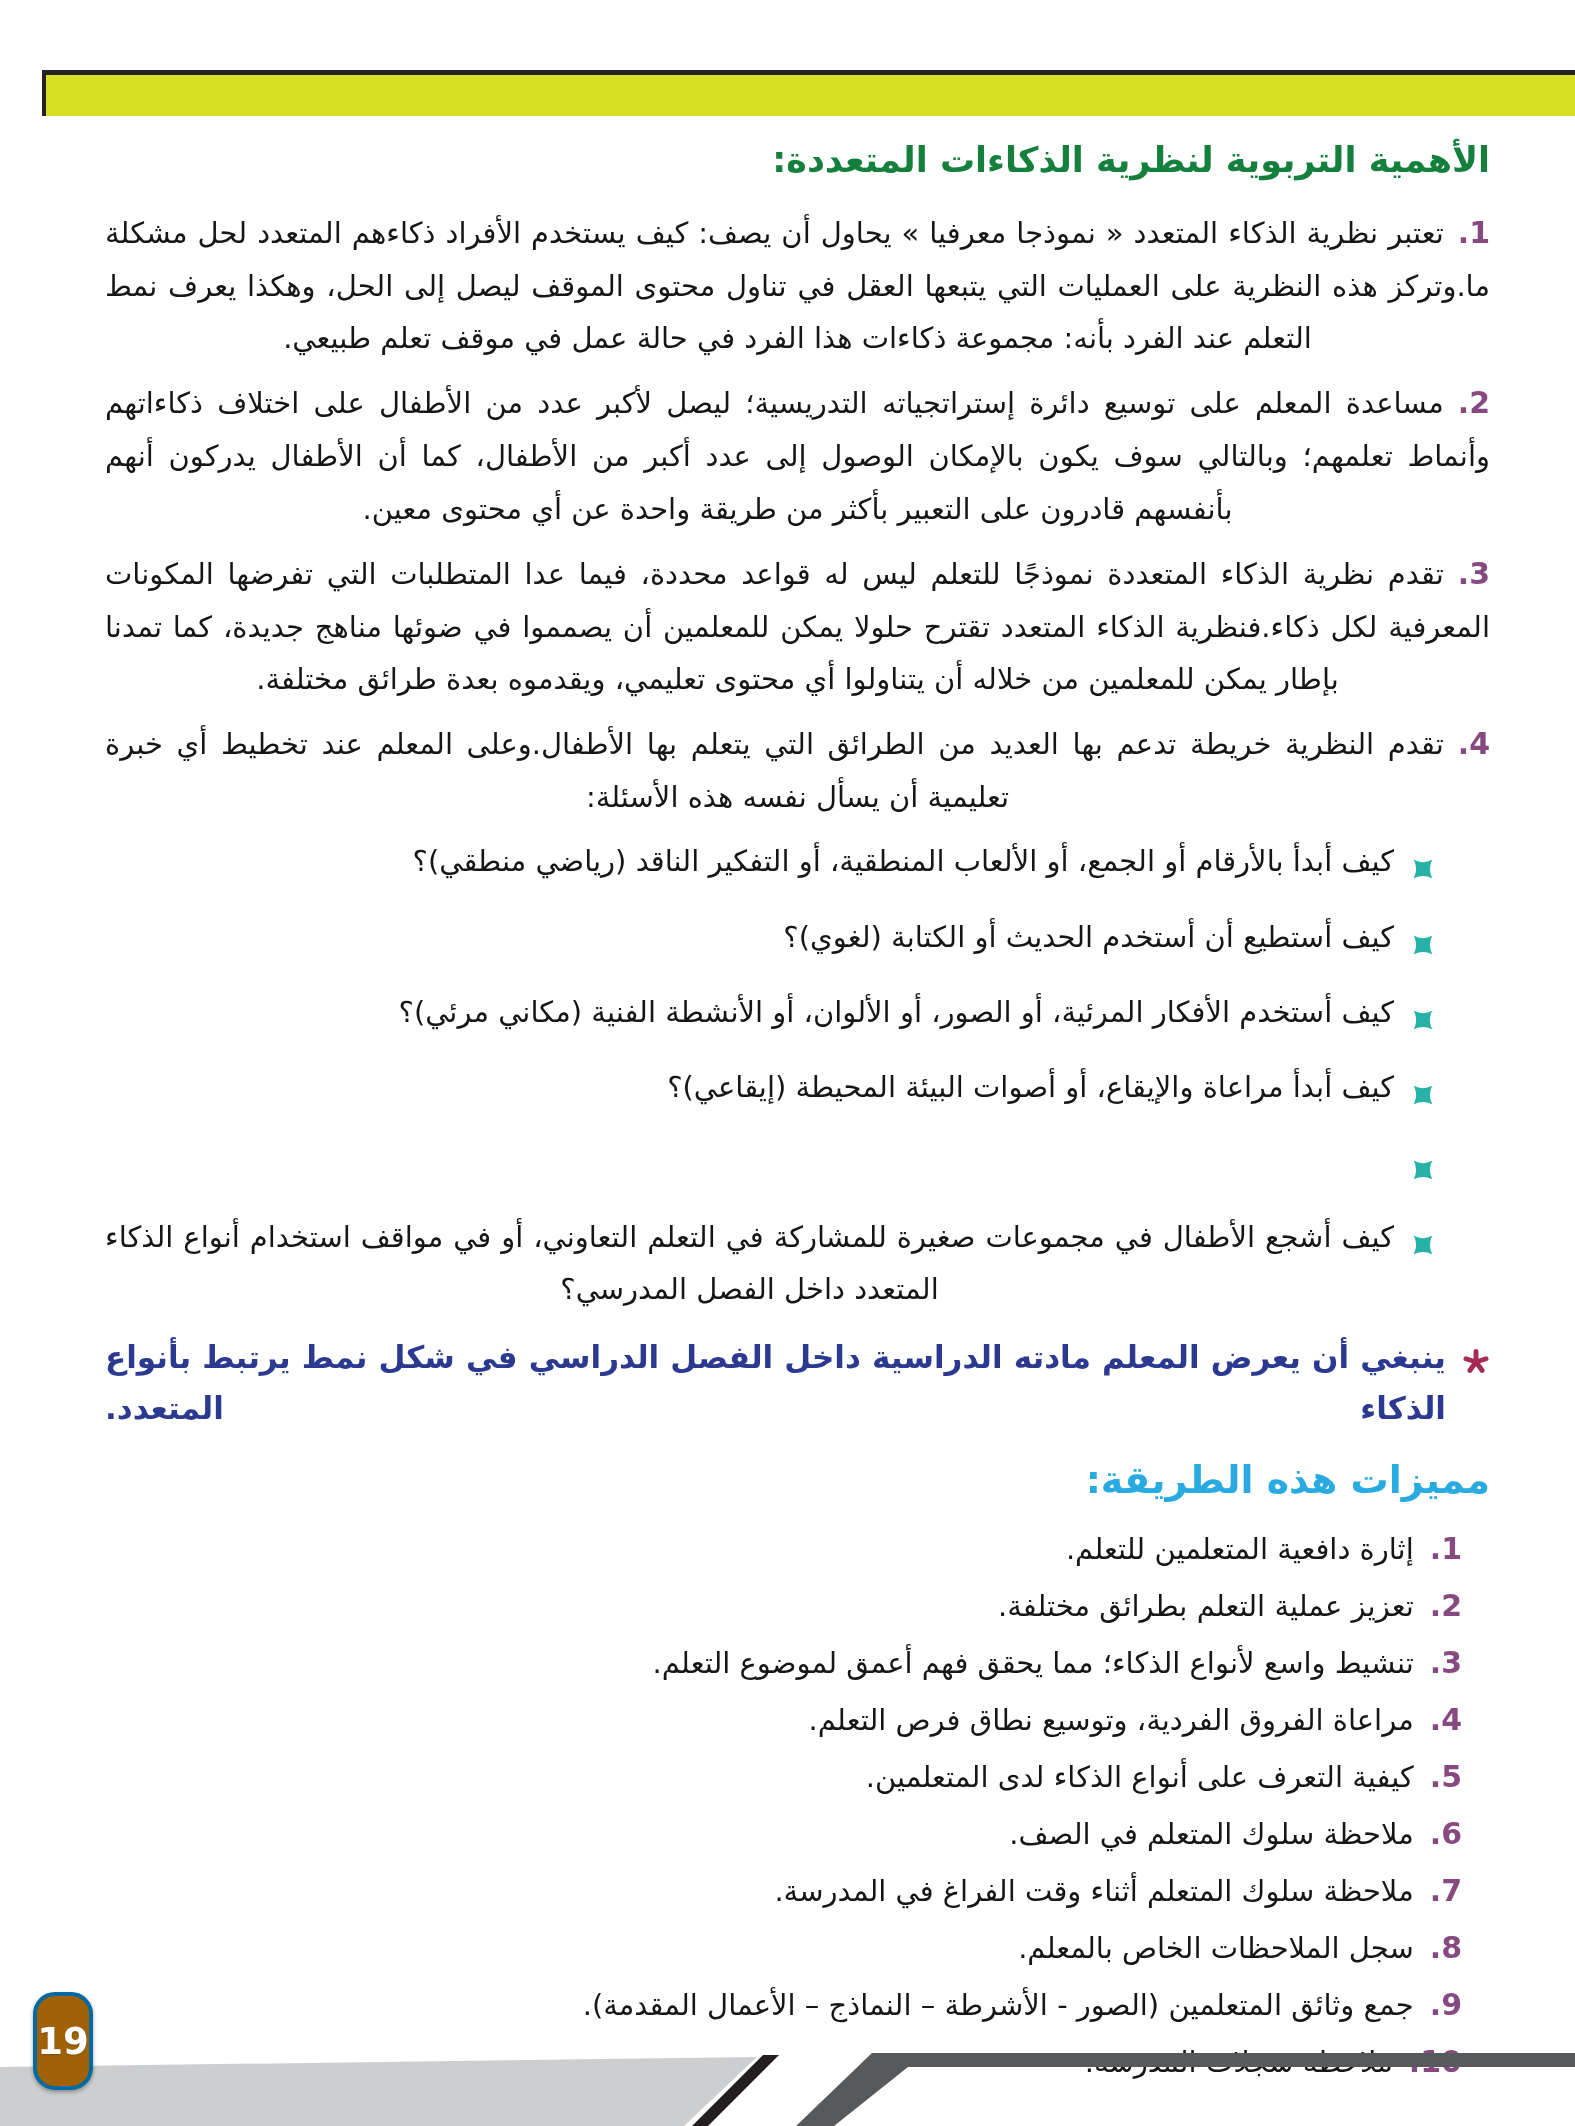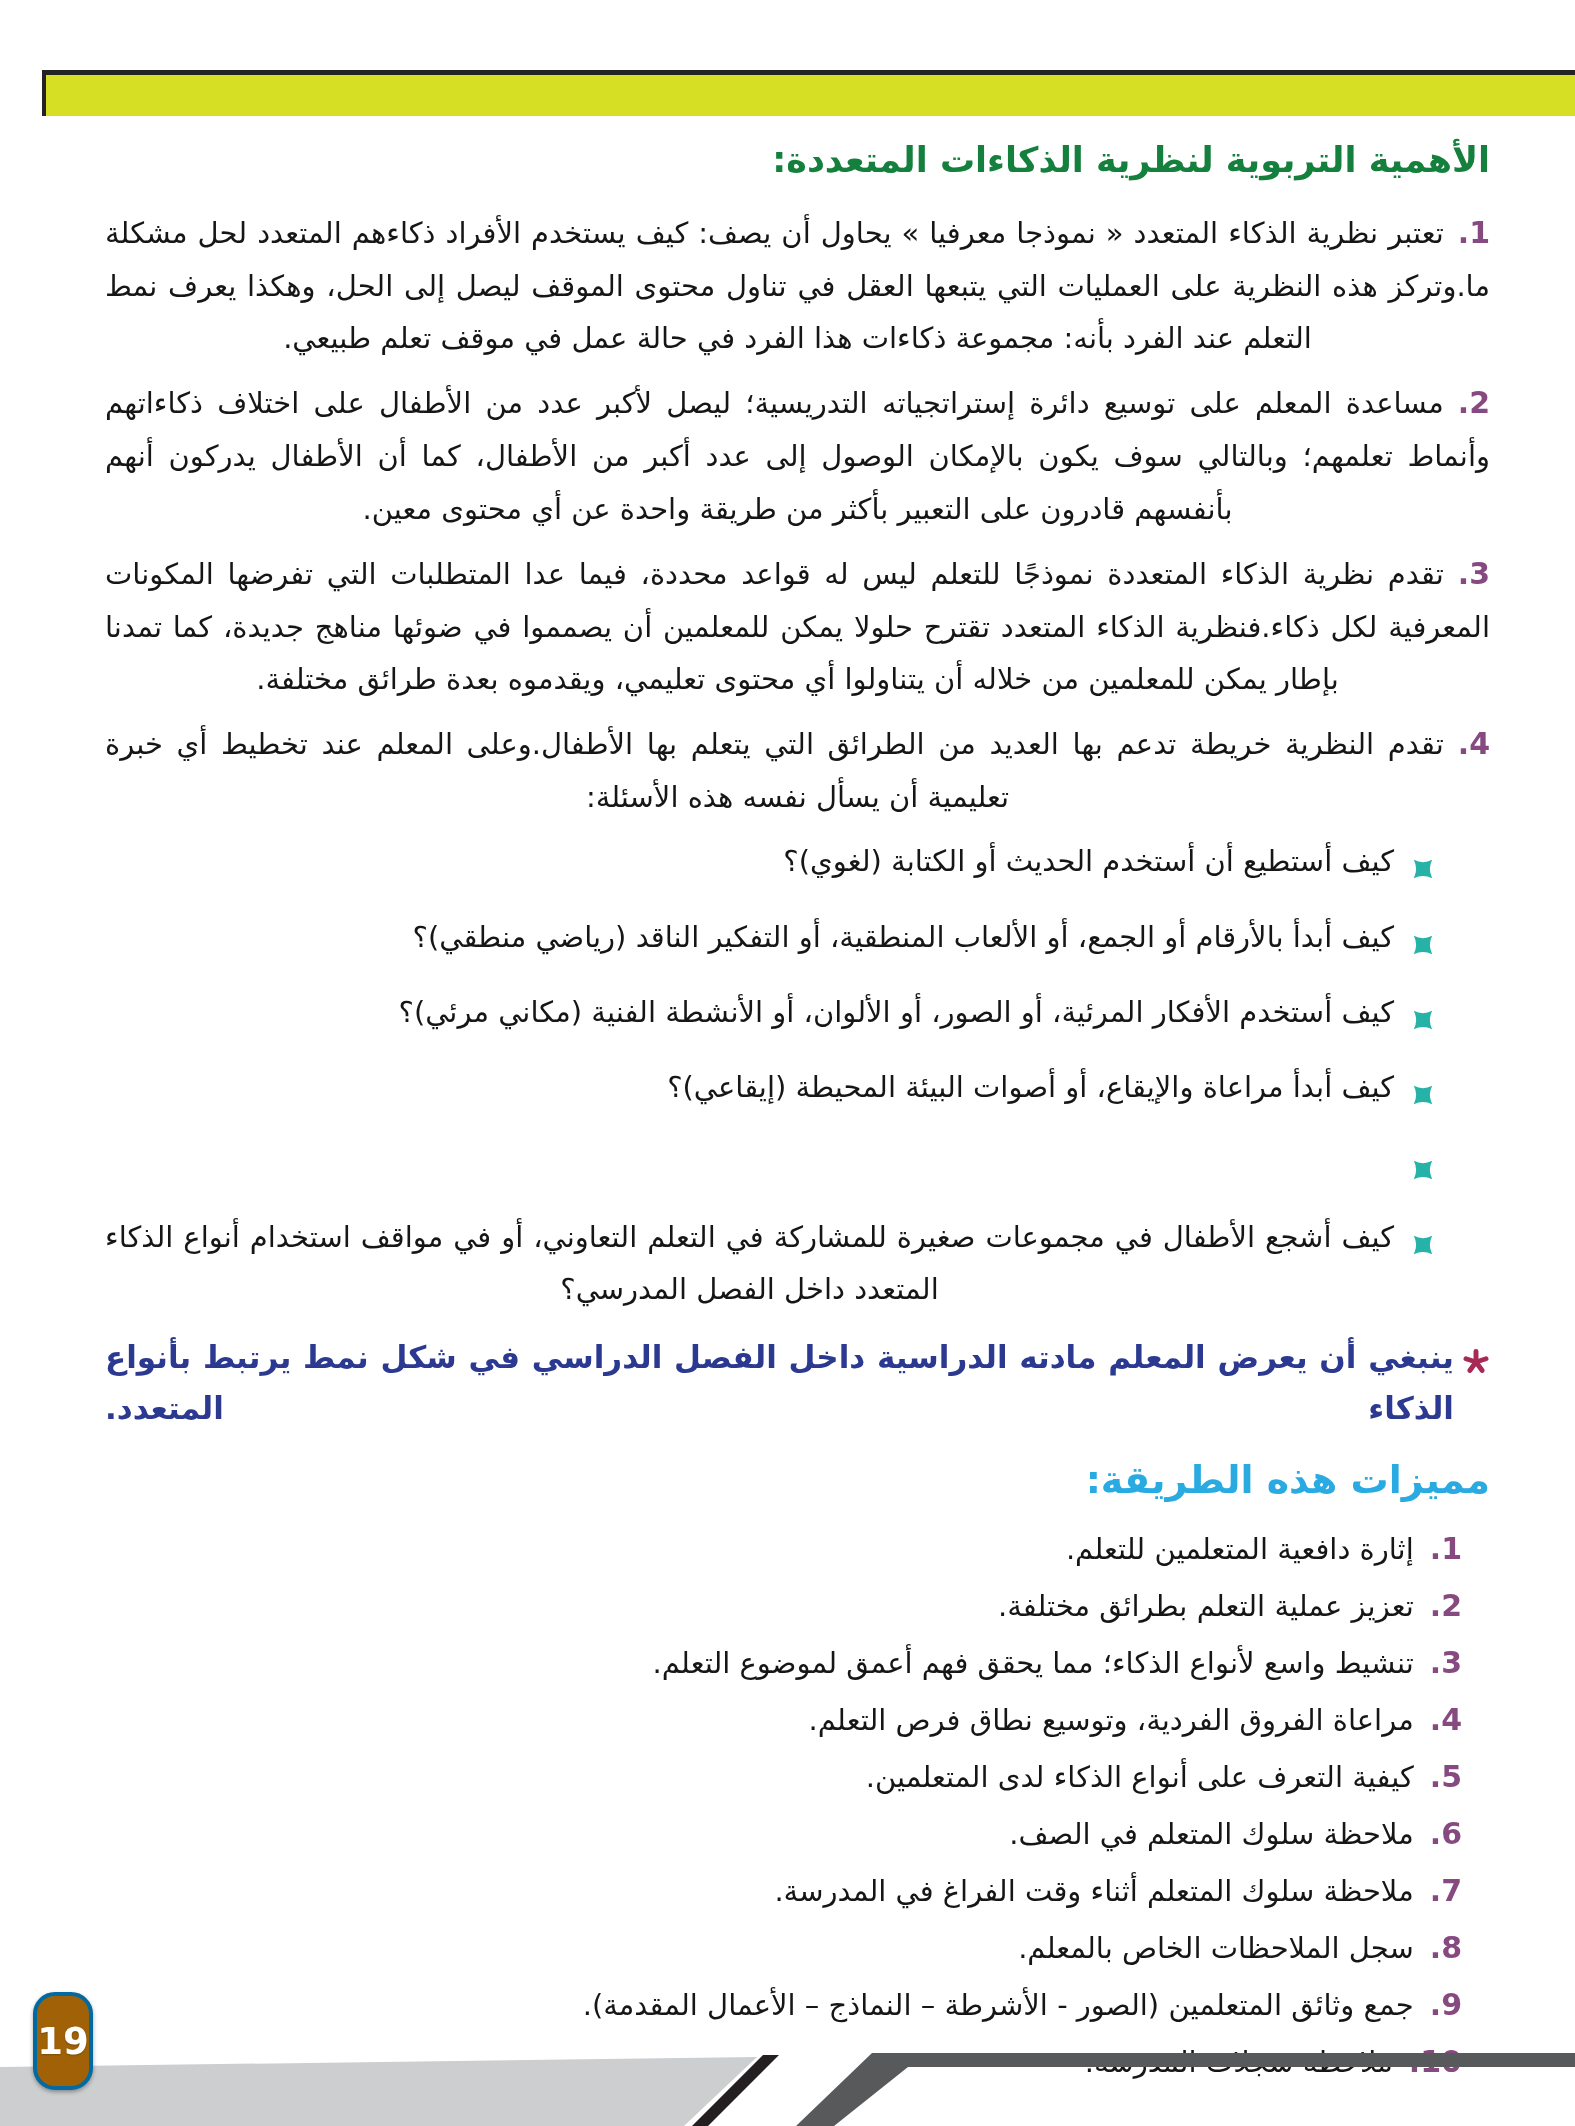--- a/index.html
+++ b/index.html
@@ -57,21 +57,21 @@
     align-items:flex-start;
     margin:0 0 14px 0;
     font-size:29px;
     line-height:1.8;
   }
   .q-bullet{flex:0 0 auto;margin-top:9px;}
   .q-text{flex:1 1 auto;text-align:right;}
   .q-text.wrap{text-align:justify;text-align-last:center;}
   .note-row{
     display:flex;
-    gap:8px;
+    gap:16px;
     align-items:flex-start;
     margin:16px 0 24px 0;
     font-size:31px;
     font-weight:bold;
     color:#2b3990;
     line-height:1.65;
   }
   .note-star{flex:0 0 auto;margin-top:8px;}
   .note-text{flex:1 1 auto;text-align:justify;text-align-last:justify;}
   .merits-title{
@@ -138,30 +138,30 @@
     <p class="num-par"><span class="pnum">4.</span><span>تقدم النظرية خريطة تدعم بها العديد من الطرائق التي يتعلم بها الأطفال.وعلى المعلم عند تخطيط أي خبرة تعليمية أن يسأل نفسه هذه الأسئلة:</span></p>
 
     <div class="questions">
 
       <div class="q-row">
         <span class="q-bullet">
           <svg width="22" height="22" viewBox="0 0 24 24">
               <path d="M2 2 Q12 7 22 2 Q17 12 22 22 Q12 17 2 22 Q7 12 2 2 Z" fill="#26b2a6"></path>
             </svg>
         </span>
+        <span class="q-text">كيف أبدأ بالأرقام أو الجمع، أو الألعاب المنطقية، أو التفكير الناقد (رياضي منطقي)؟</span>
+      </div>
+
+      <div class="q-row">
+        <span class="q-bullet">
+          <svg width="22" height="22" viewBox="0 0 24 24">
+              <path d="M2 2 Q12 7 22 2 Q17 12 22 22 Q12 17 2 22 Q7 12 2 2 Z" fill="#26b2a6"></path>
+            </svg>
+        </span>
         <span class="q-text">كيف أستطيع أن أستخدم الحديث أو الكتابة (لغوي)؟</span>
-      </div>
-
-      <div class="q-row">
-        <span class="q-bullet">
-          <svg width="22" height="22" viewBox="0 0 24 24">
-              <path d="M2 2 Q12 7 22 2 Q17 12 22 22 Q12 17 2 22 Q7 12 2 2 Z" fill="#26b2a6"></path>
-            </svg>
-        </span>
-        <span class="q-text">كيف أبدأ بالأرقام أو الجمع، أو الألعاب المنطقية، أو التفكير الناقد (رياضي منطقي)؟</span>
       </div>
 
       <div class="q-row">
         <span class="q-bullet">
           <svg width="22" height="22" viewBox="0 0 24 24">
               <path d="M2 2 Q12 7 22 2 Q17 12 22 22 Q12 17 2 22 Q7 12 2 2 Z" fill="#26b2a6"></path>
             </svg>
         </span>
         <span class="q-text">كيف أستخدم الأفكار المرئية، أو الصور، أو الألوان، أو الأنشطة الفنية (مكاني مرئي)؟</span>
       </div>

